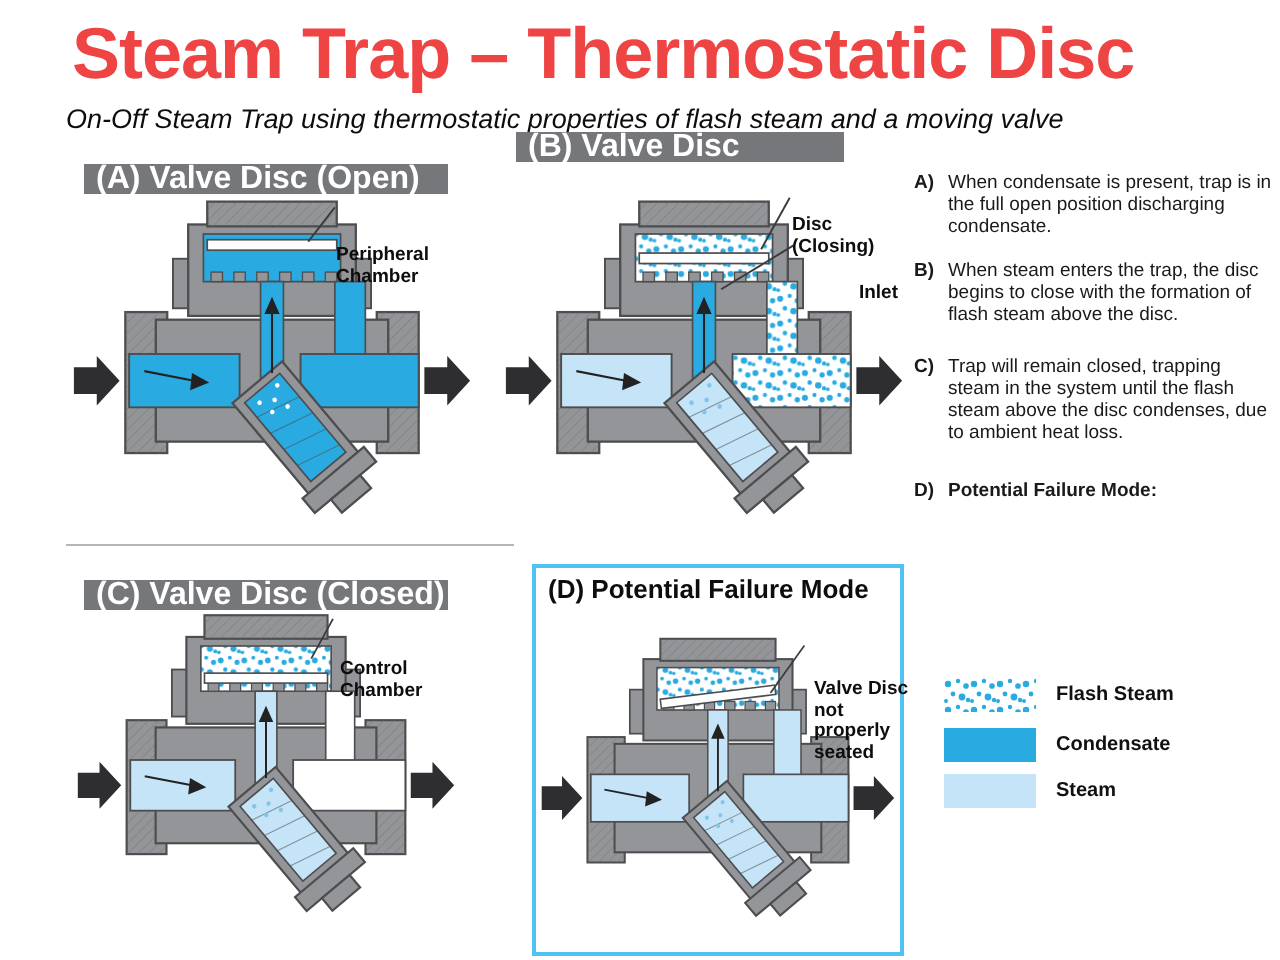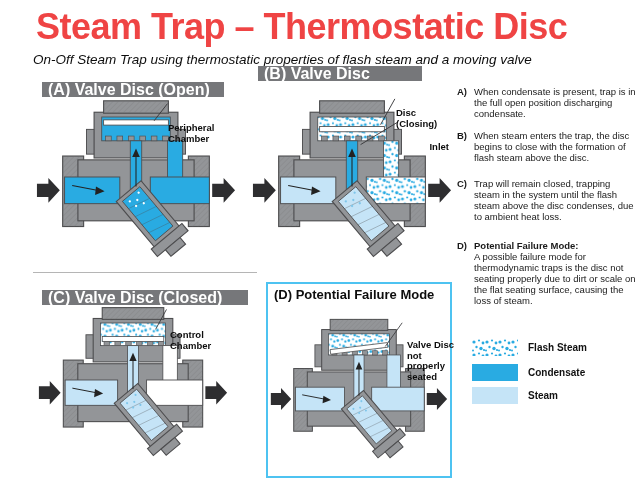--- a/index.html
+++ b/index.html
@@ -4,21 +4,21 @@
 <style>
   html,body{margin:0;padding:0;}
   body{width:640px;height:480px;position:relative;background:#fff;overflow:hidden;
        font-family:"Liberation Sans",sans-serif;color:#111;}
   .abs{position:absolute;}
   #title{left:36px;top:6px;font-size:36px;font-weight:bold;letter-spacing:-0.5px;color:#ef4444;white-space:nowrap;}
   #subtitle{left:33px;top:52px;font-size:13.5px;font-weight:normal;font-style:italic;white-space:nowrap;color:#0d0d0d;}
   .hdr{height:15px;line-height:15px;background:#76777A;color:#fff;font-size:16px;font-weight:bold;padding-left:6px;box-sizing:border-box;}
   #hdrA{left:42px;top:82px;width:182px;}
   #hdrB{left:258px;top:66px;width:164px;}
-  #hdrC{left:42px;top:290px;width:206px;}
+  #hdrC{left:42px;top:290px;width:182px;}
   #dbox{left:266px;top:282px;width:186px;height:196px;border:2px solid #4EC3F1;box-sizing:border-box;background:#fff;}
   #hdrD{left:274px;top:287px;font-size:13px;font-weight:bold;color:#0d0d0d;}
   .valve{overflow:visible;}
   #valveA{left:36px;top:97px;width:200px;height:181px;}
   #valveB{left:252px;top:97px;width:200px;height:181px;}
   #valveC{left:38px;top:304px;width:190px;height:172px;}
   #valveD{left:270px;top:316px;width:178px;height:161px;}
   .callout{position:absolute;font-weight:bold;font-size:9.5px;line-height:10.5px;color:#0d0d0d;margin-top:24px;}
   #calloutA{left:168px;top:99px;width:72px;}
   #calloutB1{left:396px;top:84px;width:62px;}
@@ -275,21 +275,21 @@
 <div class="note" id="noteB">
   <span class="lbl">B)</span>
   <span class="txt">When steam enters the trap, the disc begins to close with the formation of flash steam above the disc.</span>
 </div>
 <div class="note" id="noteC">
   <span class="lbl">C)</span>
   <span class="txt">Trap will remain closed, trapping steam in the system until the flash steam above the disc condenses, due to ambient heat loss.</span>
 </div>
 <div class="note" id="noteD">
   <span class="lbl">D)</span>
-  <span class="txt"><span class="hd">Potential Failure Mode:</span><br><span>A possible failure mode for thermodynamic traps is the disc not seating properly due to dirt or scale on the flat seating surface, causing the loss of steam.</span></span>
+  <span class="txt"><span class="hd">Potential Failure Mode:</span><br></span>
 </div>
 
 <div class="legend-row" id="legFlash">
   <svg width="46" height="17">
       <rect width="46" height="17" fill="#FFFFFF"></rect>
       <rect width="46" height="17" fill="url(#flashPat)"></rect>
     </svg>
   <span class="leg-lbl">Flash Steam</span>
 </div>
 <div class="legend-row" id="legCond">

